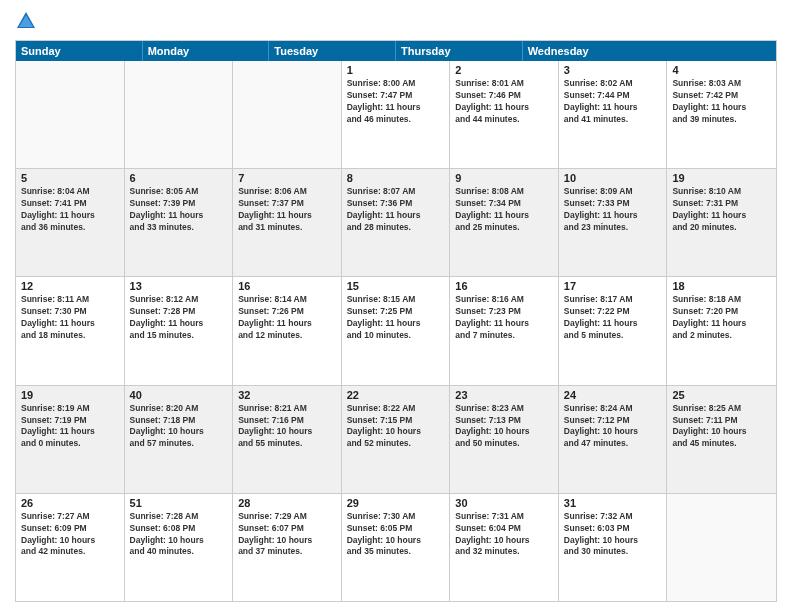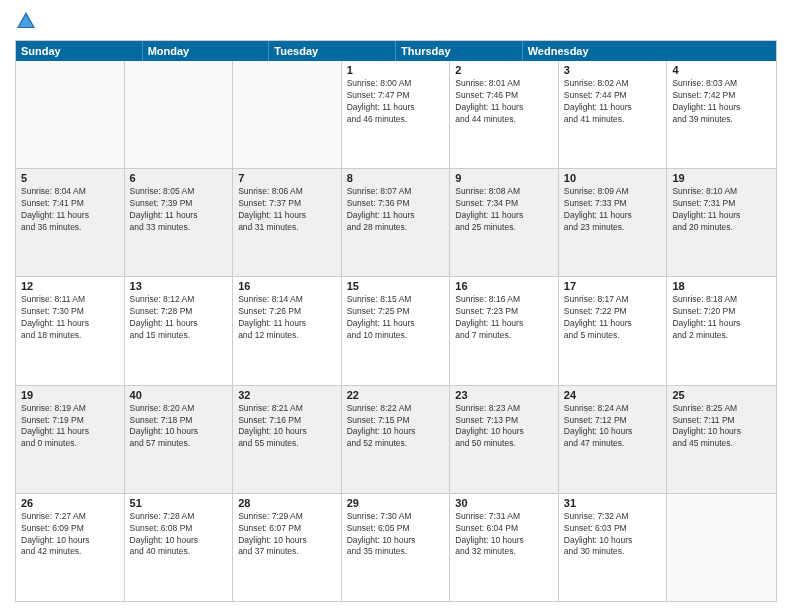--- a/index.html
+++ b/index.html
@@ -116,20 +116,21 @@
       font-size: 11px;
       font-weight: bold;
       color: #222;
       display: block;
       margin-bottom: 2px;
     }
     .cell-text {
       font-size: 8.5px;
       line-height: 1.4;
       color: #333;
+      font-weight: bold;
     }
   </style>
 </head>
 <body>
 
 <div class="page">
   <div class="header">
     <div class="logo">
       <svg class="logo-icon" viewBox="0 0 22 22" xmlns="http://www.w3.org/2000/svg">
         <polygon points="11,2 20,18 2,18" fill="#1a6fba"></polygon>

